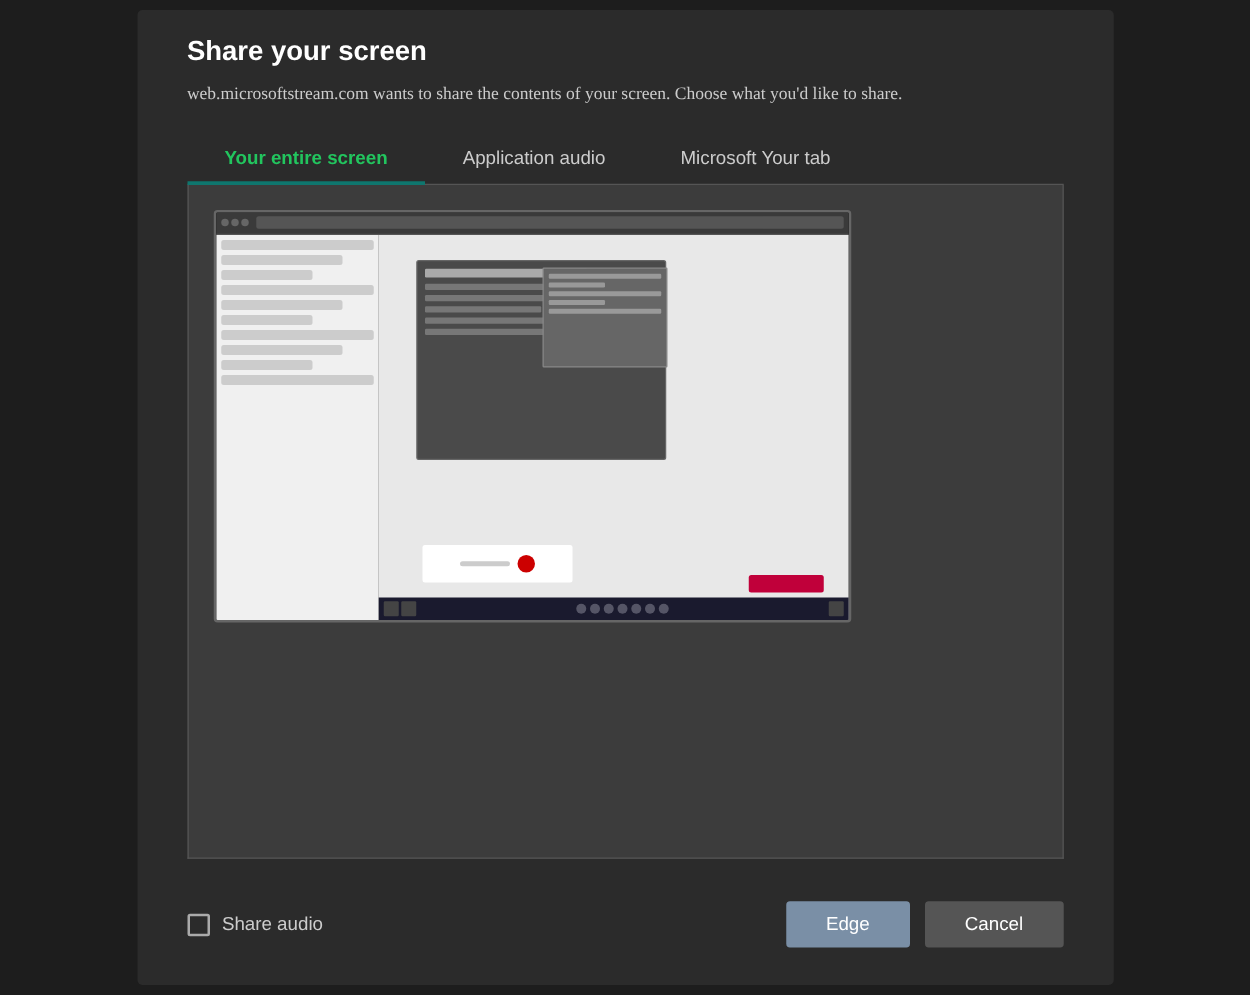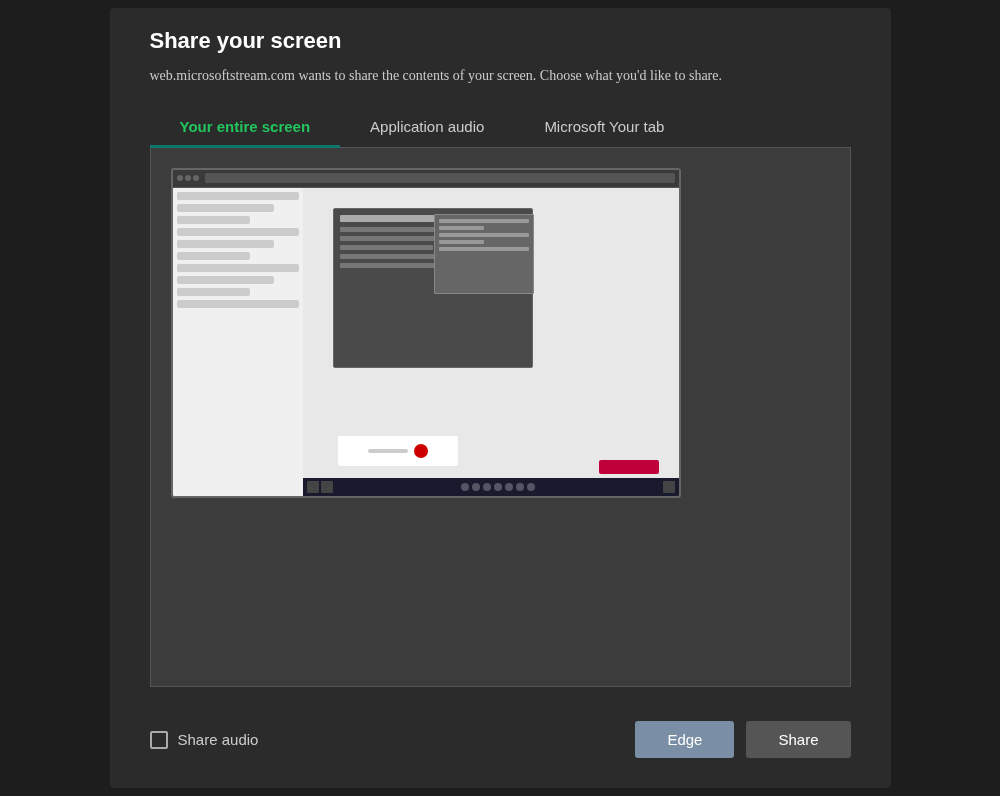--- a/index.html
+++ b/index.html
@@ -425,17 +425,17 @@
     </div>
   </div>
 
   <div class="footer">
     <div class="share-audio-group">
       <input type="checkbox" class="checkbox" style="">
       <label class="share-audio-label">Share audio</label>
     </div>
     <div class="footer-buttons">
       <button class="btn-share">Edge</button>
-      <button class="btn-cancel">Share</button>
+      <button class="btn-cancel">Cancel</button>
     </div>
   </div>
 
 </div>
 
 </body></html>

